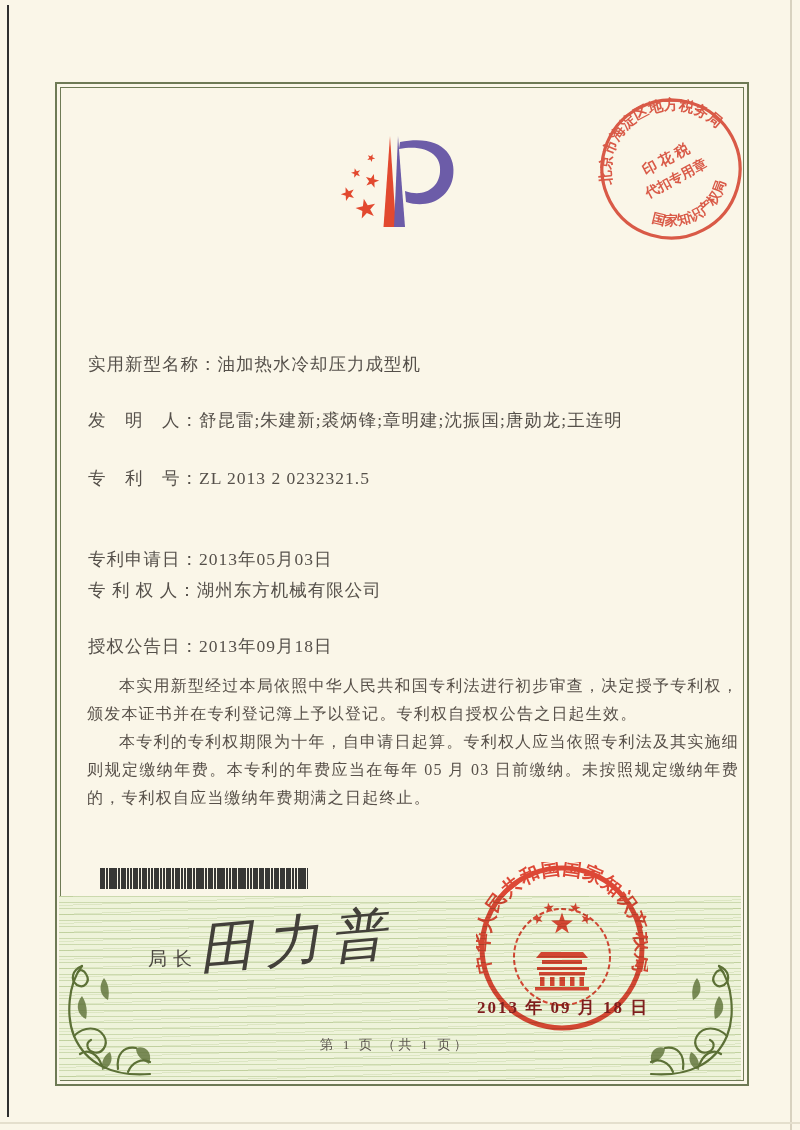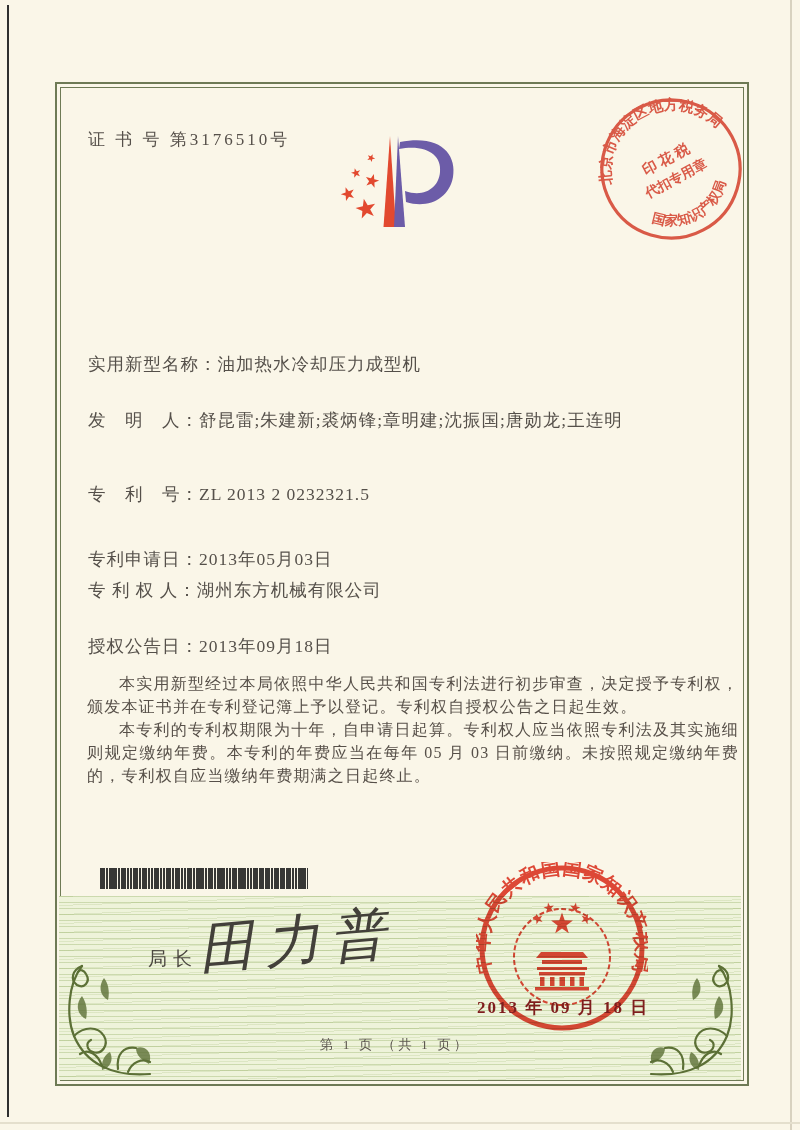--- a/index.html
+++ b/index.html
@@ -49,26 +49,26 @@
 
   .title{
     position:absolute;left:0;top:244px;width:800px;text-align:center;
     font-size:42px;font-weight:600;letter-spacing:10px;color:#46403a;
   }
 
   .fields{position:absolute;left:88px;top:0;width:660px;}
   .field-row{position:absolute;left:0;white-space:nowrap;font-size:17.5px;color:#55504a;}
   .field-row .lab{letter-spacing:1px;}
   .field-row .val{letter-spacing:1px;}
-  .row-0{top:352px;} .row-1{top:408px;} .row-2{top:466px;margin-top:16px;}
+  .row-0{top:352px;} .row-1{top:408px;} .row-2{top:466px;}
   .row-3{top:547px;} .row-4{top:578px;} .row-5{top:634px;}
 
   .paragraphs{
     position:absolute;left:87px;top:672px;width:652px;
-    font-size:16px;line-height:23px;letter-spacing:1.2px;color:#575049;
+    font-size:16px;line-height:28px;letter-spacing:1.2px;color:#575049;
     text-align:justify;
   }
   .paragraphs p{margin:0;text-indent:2em;}
 
   .barcode{
     position:absolute;left:100px;top:868px;width:208px;height:21px;
     background-image:
       repeating-linear-gradient(90deg,#1d1d1d 0 2px,rgba(0,0,0,0) 2px 3px),
       repeating-linear-gradient(90deg,#1d1d1d 0 1px,rgba(0,0,0,0) 1px 7px),
       repeating-linear-gradient(90deg,#1d1d1d 0 3px,rgba(0,0,0,0) 3px 11px);
@@ -144,21 +144,20 @@
       <path d="M70,116 C74,106 84,102 92,106"></path>
     </g>
     <g fill="#5c7036" opacity="0.8">
       <path d="M78,92 C88,89 95,97 91,108 C84,104 78,100 78,92 Z"></path>
       <path d="M24,40 C17,48 19,59 28,63 C30,54 28,46 24,40 Z"></path>
       <path d="M46,22 C40,30 42,40 50,44 C52,35 50,27 46,22 Z"></path>
       <path d="M52,96 C56,104 52,112 44,114 C43,106 46,99 52,96 Z"></path>
     </g>
   </svg>
 
-  <div class="cert-no">证 书 号 第3176510号</div>
 
   <svg class="logo" viewBox="0 0 128 102">
     <defs>
       <path id="star5" d="M0,-10 L2.35,-3.24 L9.51,-3.09 L3.8,1.24 L5.88,8.09 L0,4 L-5.88,8.09 L-3.8,1.24 L-9.51,-3.09 L-2.35,-3.24 Z"></path>
     </defs>
     <g fill="#e2492f">
       <use href="#star5" transform="translate(33,26) scale(0.42) rotate(25)"></use>
       <use href="#star5" transform="translate(18,41) scale(0.5) rotate(-15)"></use>
       <use href="#star5" transform="translate(34,49) scale(0.72) rotate(15)"></use>
       <use href="#star5" transform="translate(10,62) scale(0.72) rotate(-20)"></use>

